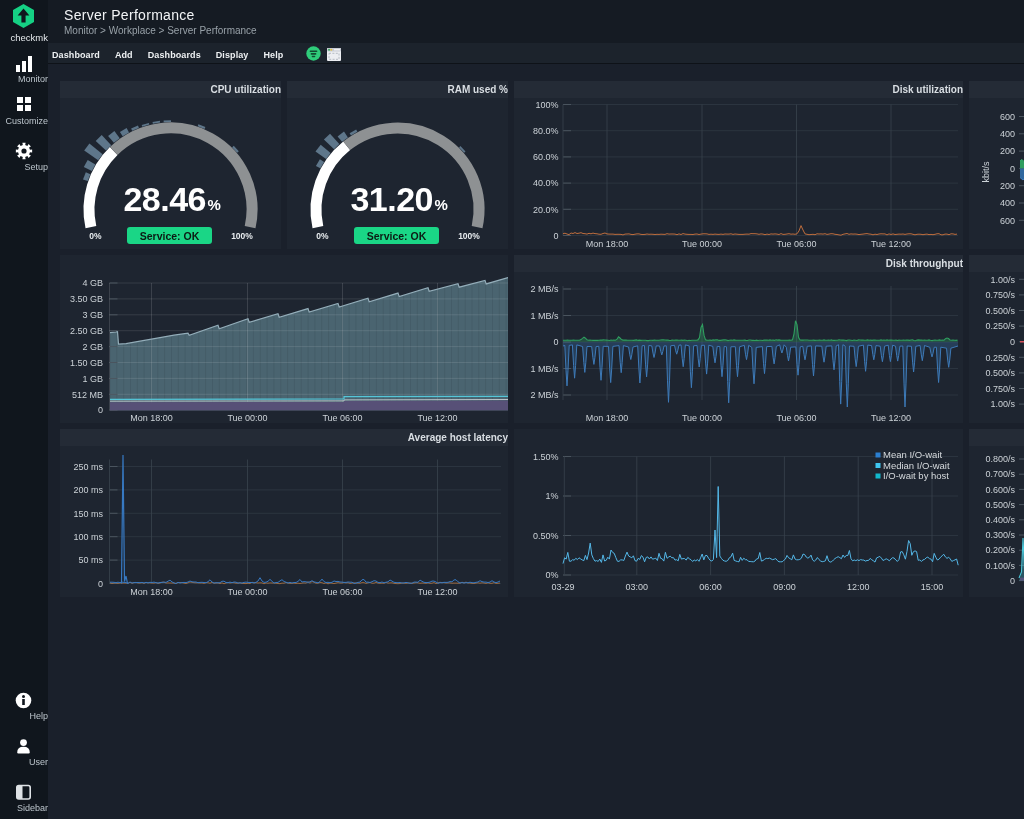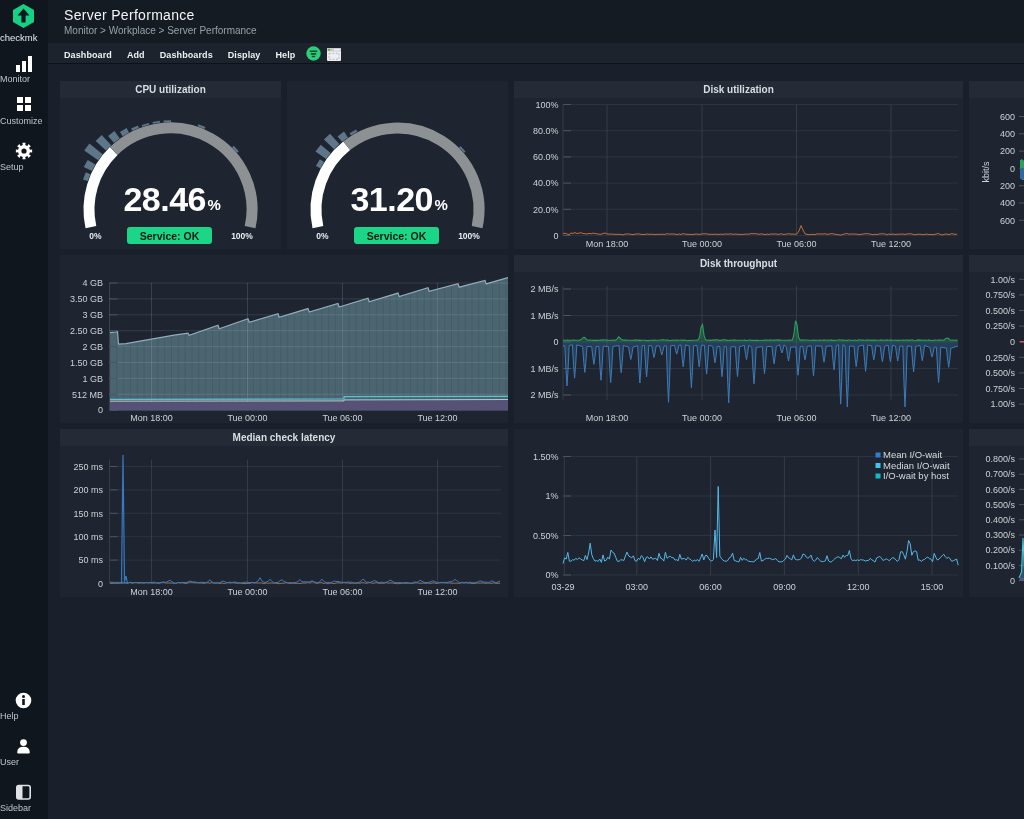--- a/index.html
+++ b/index.html
@@ -1,23 +1,23 @@
 <!DOCTYPE html>
 <html><head><meta charset="utf-8"><style>
 *{margin:0;padding:0;box-sizing:border-box}
 html,body{width:1024px;height:819px;overflow:hidden;background:#1a202b;font-family:"Liberation Sans",sans-serif}
 #sidebar{position:absolute;left:0;top:0;width:48px;height:819px;background:#10161d}
-.slbl{position:absolute;left:0;width:48px;text-align:left;font-size:9px;color:#bcc5cc}
+.slbl{position:absolute;left:0;width:48px;text-align:right;font-size:9px;color:#bcc5cc}
 #header{position:absolute;left:48px;top:0;width:976px;height:43px;background:#151b23}
 #htitle{position:absolute;left:16px;top:7px;font-size:14px;font-weight:normal;color:#f2f4f6;letter-spacing:0.3px}
 #hcrumb{position:absolute;left:16px;top:25px;font-size:10px;color:#98a1a8}
-#menubar{position:absolute;left:48px;top:43px;width:976px;height:21px;background:#1c232c;border-bottom:1px solid #0e1218;white-space:nowrap;padding-left:16px;line-height:20px}
+#menubar{position:absolute;left:48px;top:43px;width:976px;height:21px;background:#1c232c;border-bottom:1px solid #0e1218;white-space:nowrap;padding-left:4px;line-height:20px}
 .mi{font-size:9px;font-weight:bold;color:#eef1f3;margin-right:15px;letter-spacing:0.1px}
 .panel{position:absolute;background:#1e2530}
-.ptitle{height:17px;background:#242b36;color:#d9dee3;font-size:10px;font-weight:bold;text-align:center;line-height:18px;letter-spacing:0px}
+.ptitle{height:17px;background:#242b36;color:#d9dee3;font-size:10px;font-weight:bold;text-align:right;line-height:18px;letter-spacing:0px}
 .panel svg{position:absolute;left:0;top:0}
 </style></head><body>
 
 <div id="sidebar">
   <svg width="21" height="24" viewBox="0 0 21 24" style="position:absolute;left:13px;top:4px">
     <path fill-rule="evenodd" fill="#15d184" d="M10.5 0 L21 6 L21 18 L10.5 24 L0 18 L0 6 Z
       M10.5 4.6 L4.6 11.4 L8.4 11.4 L8.4 18.6 L12.6 18.6 L12.6 11.4 L16.4 11.4 Z"></path>
   </svg>
   <div class="slbl" style="top:32px;font-size:9.5px;color:#e4e8eb">checkmk</div>
   <svg width="18" height="18" viewBox="0 0 18 18" style="position:absolute;left:15px;top:55px">
@@ -94,20 +94,21 @@
       <path d="M53.7 70.0 A81.5 81.5 0 0 1 190.1 146.1" stroke="#8e9193" stroke-width="11.0" fill="none"></path>
       <text x="35.5" y="158" text-anchor="middle" font-family="Liberation Sans, sans-serif" font-size="8.5px" font-weight="bold" fill="#e8ecef">0%</text>
       <text x="182" y="158" text-anchor="middle" font-family="Liberation Sans, sans-serif" font-size="8.5px" font-weight="bold" fill="#e8ecef">100%</text>
       <text x="146" y="130" text-anchor="end" font-family="Liberation Sans, sans-serif" font-size="34px" font-weight="bold" fill="#ffffff" letter-spacing="-0.5">28.46</text>
       <text x="147.5" y="129" font-family="Liberation Sans, sans-serif" font-size="15px" font-weight="bold" fill="#ffffff">%</text>
       <rect x="67" y="146" width="85" height="17" rx="3" fill="#1ad686"></rect>
       <text x="109.5" y="158.5" text-anchor="middle" font-family="Liberation Sans, sans-serif" font-size="10.5px" font-weight="bold" fill="#0c1a13">Service: OK</text>
     </svg>
   </div>
 <div class="panel" style="left:287px;top:81px;width:221px;height:168px">
+    <div class="ptitle">RAM used %</div>
     <svg width="221" height="168" viewBox="0 0 221 168">
       <polygon points="37.1,80.9 33.3,87.2 28.9,84.9 32.9,78.2" fill="#5e768a"></polygon>
       <polygon points="43.6,72.1 39.1,77.9 28.5,70.4 33.7,63.7" fill="#5e768a"></polygon>
       <polygon points="52.3,63.1 47.1,68.2 36.9,58.6 43.0,52.7" fill="#5e768a"></polygon>
       <polygon points="60.9,56.4 55.1,60.8 50.6,55.4 57.0,50.6" fill="#5e768a"></polygon>
       <polygon points="70.3,50.8 64.0,54.4 62.6,52.3 69.2,48.5" fill="#5e768a"></polygon>
       <polygon points="177.1,71.7 172.1,66.4 173.4,65.1 178.5,70.6" fill="#5e768a"></polygon>
       <path d="M30.9 146.1 A81.5 81.5 0 0 1 59.7 64.8" stroke="#ffffff" stroke-width="11.0" fill="none"></path>
       <path d="M59.7 64.8 A81.5 81.5 0 0 1 190.1 146.1" stroke="#8e9193" stroke-width="11.0" fill="none"></path>
       <text x="35.5" y="158" text-anchor="middle" font-family="Liberation Sans, sans-serif" font-size="8.5px" font-weight="bold" fill="#e8ecef">0%</text>
@@ -351,21 +352,21 @@
       <text x="46" y="74.3" text-anchor="end" font-family="Liberation Sans, sans-serif" font-size="9px" fill="#ccd2d7">0.250/s</text>
       <text x="46" y="89.9" text-anchor="end" font-family="Liberation Sans, sans-serif" font-size="9px" fill="#ccd2d7">0</text>
       <text x="46" y="105.5" text-anchor="end" font-family="Liberation Sans, sans-serif" font-size="9px" fill="#ccd2d7">0.250/s</text>
       <text x="46" y="121.10000000000001" text-anchor="end" font-family="Liberation Sans, sans-serif" font-size="9px" fill="#ccd2d7">0.500/s</text>
       <text x="46" y="136.7" text-anchor="end" font-family="Liberation Sans, sans-serif" font-size="9px" fill="#ccd2d7">0.750/s</text>
       <text x="46" y="152.29999999999998" text-anchor="end" font-family="Liberation Sans, sans-serif" font-size="9px" fill="#ccd2d7">1.00/s</text>
       <line x1="51" y1="86.7" x2="150" y2="86.7" stroke="#d5525c" stroke-width="1.6"></line>
     </svg>
   </div>
 <div class="panel" style="left:60px;top:429px;width:448px;height:168px">
-    <div class="ptitle">Median check latency</div>
+    <div class="ptitle">Average host latency</div>
     <svg width="448" height="168" viewBox="0 0 448 168">
       <line x1="49.5" y1="37.5" x2="441" y2="37.5" stroke="#333d47" stroke-width="1" opacity="0.65"></line>
       <line x1="49.5" y1="37.5" x2="57.5" y2="37.5" stroke="#4a545e" stroke-width="1"></line>
       <line x1="49.5" y1="60.900000000000006" x2="441" y2="60.900000000000006" stroke="#333d47" stroke-width="1" opacity="0.65"></line>
       <line x1="49.5" y1="60.900000000000006" x2="57.5" y2="60.900000000000006" stroke="#4a545e" stroke-width="1"></line>
       <line x1="49.5" y1="84.30000000000001" x2="441" y2="84.30000000000001" stroke="#333d47" stroke-width="1" opacity="0.65"></line>
       <line x1="49.5" y1="84.30000000000001" x2="57.5" y2="84.30000000000001" stroke="#4a545e" stroke-width="1"></line>
       <line x1="49.5" y1="107.7" x2="441" y2="107.7" stroke="#333d47" stroke-width="1" opacity="0.65"></line>
       <line x1="49.5" y1="107.7" x2="57.5" y2="107.7" stroke="#4a545e" stroke-width="1"></line>
       <line x1="49.5" y1="131.1" x2="441" y2="131.1" stroke="#333d47" stroke-width="1" opacity="0.65"></line>

